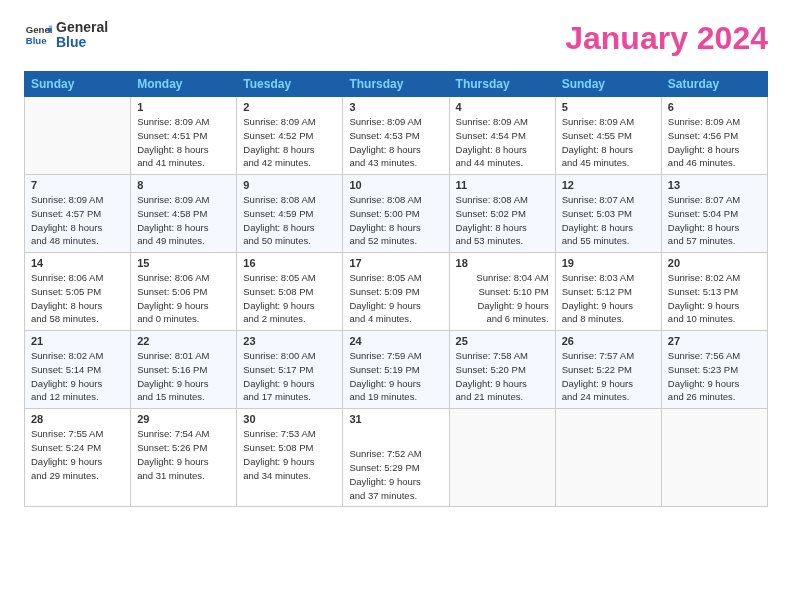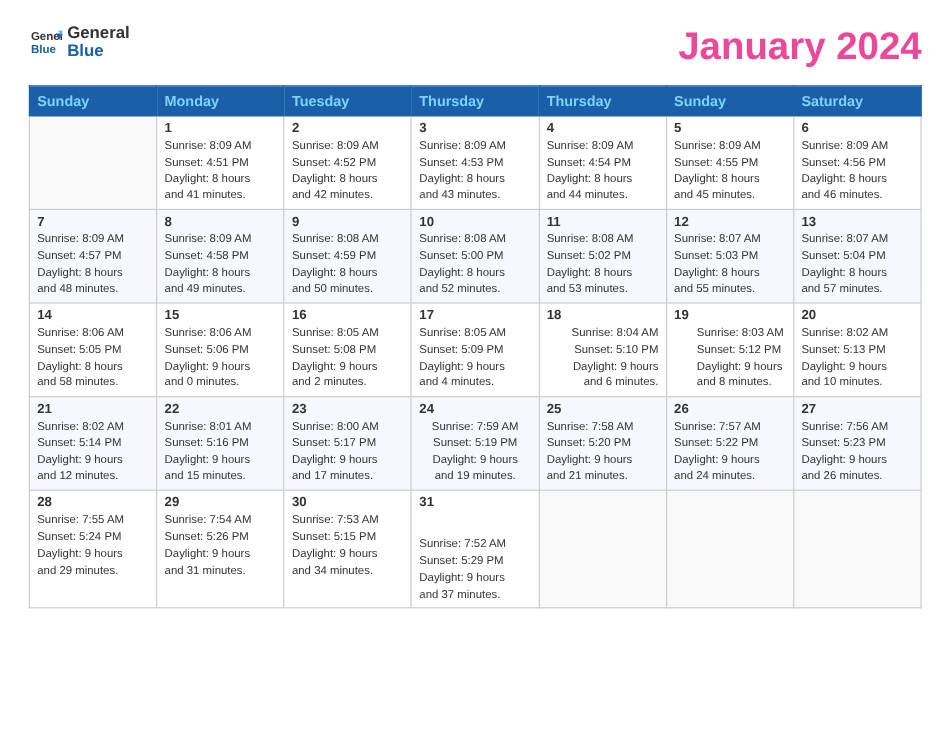--- a/index.html
+++ b/index.html
@@ -244,21 +244,21 @@
           </td>
           <td>
             <span class="day-num">18</span>
             <div class="day-info" style="white-space: pre-line; text-align: right;">Sunrise: 8:04 AM
 Sunset: 5:10 PM
 Daylight: 9 hours
 and 6 minutes.</div>
           </td>
           <td>
             <span class="day-num">19</span>
-            <div class="day-info" style="white-space: pre-line; margin-left: 19px;">Sunrise: 8:03 AM
+            <div class="day-info" style="white-space: pre-line;">Sunrise: 8:03 AM
 Sunset: 5:12 PM
 Daylight: 9 hours
 and 8 minutes.</div>
           </td>
           <td>
             <span class="day-num">20</span>
             <div class="day-info" style="white-space: pre-line;">Sunrise: 8:02 AM
 Sunset: 5:13 PM
 Daylight: 9 hours
 and 10 minutes.</div>
@@ -281,21 +281,21 @@
           </td>
           <td>
             <span class="day-num">23</span>
             <div class="day-info" style="white-space: pre-line;">Sunrise: 8:00 AM
 Sunset: 5:17 PM
 Daylight: 9 hours
 and 17 minutes.</div>
           </td>
           <td>
             <span class="day-num">24</span>
-            <div class="day-info" style="white-space: pre-line; text-align: center;">Sunrise: 7:59 AM
+            <div class="day-info" style="white-space: pre-line;">Sunrise: 7:59 AM
 Sunset: 5:19 PM
 Daylight: 9 hours
 and 19 minutes.</div>
           </td>
           <td>
             <span class="day-num">25</span>
             <div class="day-info" style="white-space: pre-line;">Sunrise: 7:58 AM
 Sunset: 5:20 PM
 Daylight: 9 hours
 and 21 minutes.</div>
@@ -326,21 +326,21 @@
           <td>
             <span class="day-num">29</span>
             <div class="day-info" style="white-space: pre-line;">Sunrise: 7:54 AM
 Sunset: 5:26 PM
 Daylight: 9 hours
 and 31 minutes.</div>
           </td>
           <td>
             <span class="day-num">30</span>
             <div class="day-info" style="white-space: pre-line;">Sunrise: 7:53 AM
-Sunset: 5:15 PM
+Sunset: 5:08 PM
 Daylight: 9 hours
 and 34 minutes.</div>
           </td>
           <td>
             <span class="day-num">31</span>
             <div class="day-info" style="white-space: pre-line; margin-top: 22px;">Sunrise: 7:52 AM
 Sunset: 5:29 PM
 Daylight: 9 hours
 and 37 minutes.</div>
           </td>

